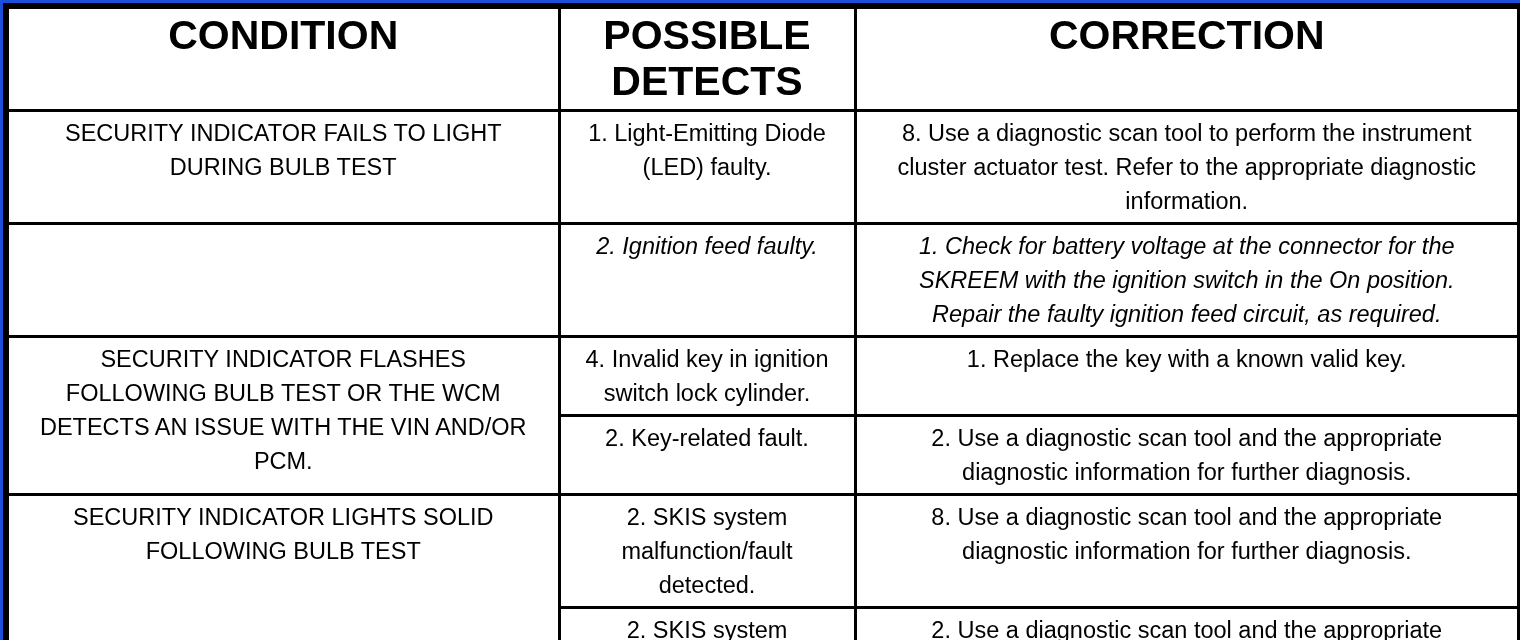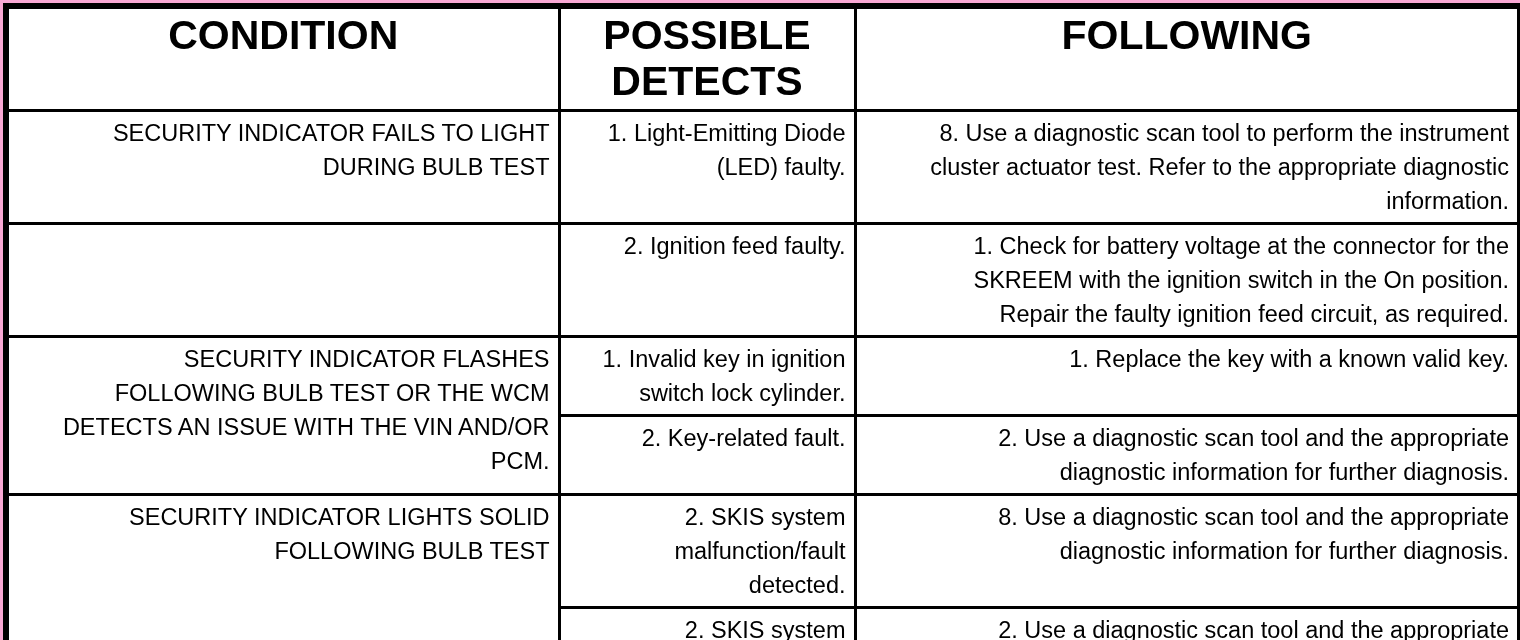--- a/index.html
+++ b/index.html
@@ -7,21 +7,21 @@
     padding: 0;
     background: #ffffff;
     font-family: "Liberation Sans", sans-serif;
     color: #000000;
   }
   .page {
     width: 1520px;
     height: 640px;
     box-sizing: border-box;
     padding: 3px;
-    background: #f9a8d4;
+    background: #1d4ed8;
   }
   table.diag {
     border-collapse: collapse;
     table-layout: fixed;
     width: 1514px;
     background: #ffffff;
   }
   table.diag th,
   table.diag td {
     border: 3px solid #000000;
@@ -40,26 +40,26 @@
     text-align: center;
     vertical-align: middle;
     line-height: 1.12;
     padding: 2px 4px;
     letter-spacing: 0px;
   }
   td.body-cell {
     font-size: 23.5px;
     line-height: 34px;
     font-weight: normal;
-    text-align: right;
+    text-align: center;
   }
   
   tr.hrow      { height: 96px; }
   tr.r-g1a     { height: 102px; }
-  tr.r-g1b     { height: 100px; }
+  tr.r-g1b     { height: 100px; font-style: italic; }
   tr.r-g2a     { height: 76px; }
   tr.r-g2b     { height: 61px; }
   tr.r-g3a     { height: 102px; }
   tr.r-g3b     { height: 70px; }
 </style>
 </head>
 <body>
 
 <div class="page">
   <table class="diag">
@@ -67,21 +67,21 @@
       <col style="width:553px">
       <col style="width:296px">
       <col style="width:665px">
     </colgroup>
 
     <tbody>
         <tr class="hrow">
       <th class="hdr">CONDITION</th>
       <th class="hdr">POSSIBLE
 DETECTS</th>
-      <th class="hdr">FOLLOWING</th>
+      <th class="hdr">CORRECTION</th>
     </tr>
 
     <tr class="r-g1a">
       <td class="body-cell">SECURITY INDICATOR FAILS TO LIGHT
 DURING BULB TEST</td>
       <td class="body-cell">1. Light-Emitting Diode
 (LED) faulty.</td>
       <td class="body-cell">8. Use a diagnostic scan tool to perform the instrument
 cluster actuator test. Refer to the appropriate diagnostic
 information.</td>
@@ -93,21 +93,21 @@
       <td class="body-cell">1. Check for battery voltage at the connector for the
 SKREEM with the ignition switch in the On position.
 Repair the faulty ignition feed circuit, as required.</td>
     </tr>
 
     <tr class="r-g2a">
       <td class="body-cell" rowspan="2">SECURITY INDICATOR FLASHES
 FOLLOWING BULB TEST OR THE WCM
 DETECTS AN ISSUE WITH THE VIN AND/OR
 PCM.</td>
-      <td class="body-cell">1. Invalid key in ignition
+      <td class="body-cell">4. Invalid key in ignition
 switch lock cylinder.</td>
       <td class="body-cell">1. Replace the key with a known valid key.</td>
     </tr>
 
     <tr class="r-g2b">
       <td class="body-cell">2. Key-related fault.</td>
       <td class="body-cell">2. Use a diagnostic scan tool and the appropriate
 diagnostic information for further diagnosis.</td>
     </tr>
 

